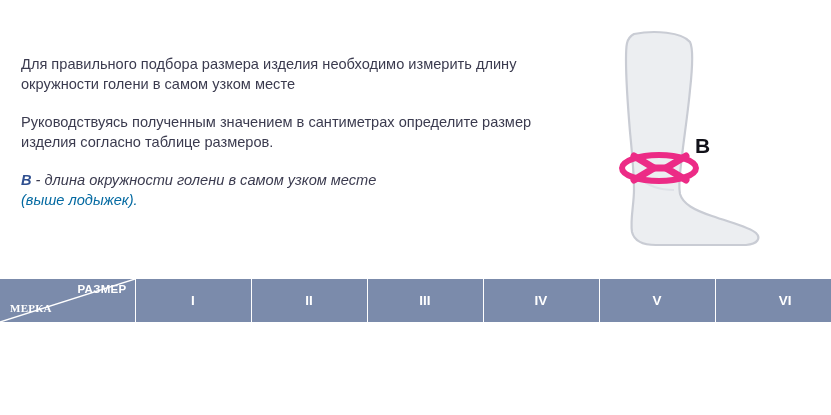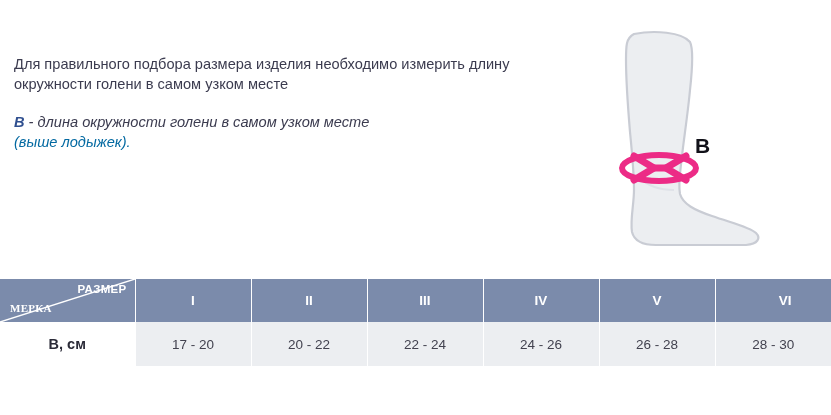--- a/index.html
+++ b/index.html
@@ -21,21 +21,21 @@
   .text-block {
     position: absolute;
     left: 14px;
     top: 54px;
     width: 520px;
   }
   .para {
     color: #3b3b4f;
     font-size: 14.6px;
     line-height: 20px;
-    margin: 0 0 18px 0;
+    margin: 0 0 18px 7px;
   }
   .para:last-child { margin-bottom: 0; }
   .para-3 { margin-bottom: 0; font-style: italic; }
   .blue-b {
     color: #2f4f8f;
     font-weight: bold;
   }
   .grey-note { color: #0369a1; }
 
   
@@ -148,20 +148,21 @@
     color: #2b2b38;
   }
 </style>
 </head>
 <body>
 
 <div class="page">
 
   <div class="text-block">
     <p class="para">Для правильного подбора размера изделия необходимо измерить длину окружности голени в самом узком месте</p>
+    <p class="para">Руководствуясь полученным значением в сантиметрах определите размер изделия согласно таблице размеров.</p>
     <p class="para para-3"><span class="blue-b">B</span><span> - длина окружности голени в самом узком месте</span><br><span class="grey-note">(выше лодыжек).</span></p>
   </div>
 
   <div class="illustration">
     <svg width="225" height="225" viewBox="0 0 225 225" xmlns="http://www.w3.org/2000/svg">
 
       <path d="M44 6 C64 2 92 4 100 14 C104 22 102 44 100 62 C98 84 94 110 92 128
                C90 146 88 156 90 166 C93 176 104 182 122 188
                C142 195 160 199 166 205 C171 210 168 216 156 217
                L66 217 C52 217 44 212 42 204 C40 192 44 176 44 162
@@ -202,25 +203,16 @@
             <div class="corner-bottom">МЕРКА</div>
           </div>
         </td>
         <td>I</td>
         <td>II</td>
         <td>III</td>
         <td>IV</td>
         <td>V</td>
         <td>VI</td>
       </tr>
-      <tr class="data-row">
-        <td class="row-label">B, см</td>
-        <td>17 - 20</td>
-        <td>20 - 22</td>
-        <td>22 - 24</td>
-        <td>24 - 26</td>
-        <td>26 - 28</td>
-        <td>28 - 30</td>
-      </tr>
     </tbody>
   </table>
 
 </div>
 
 </body></html>

